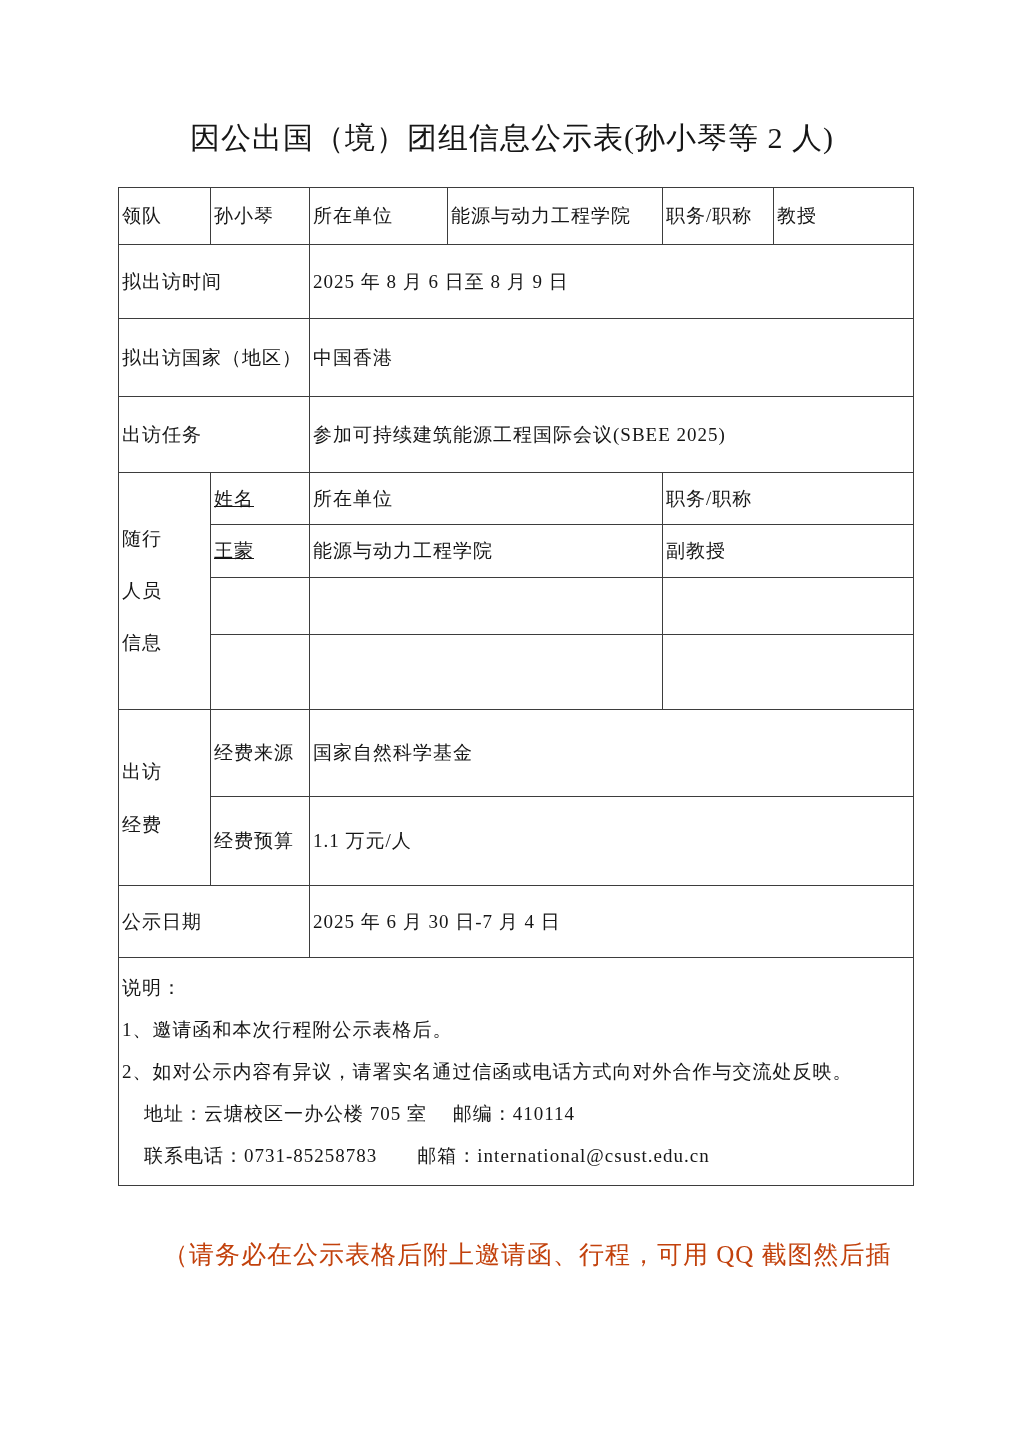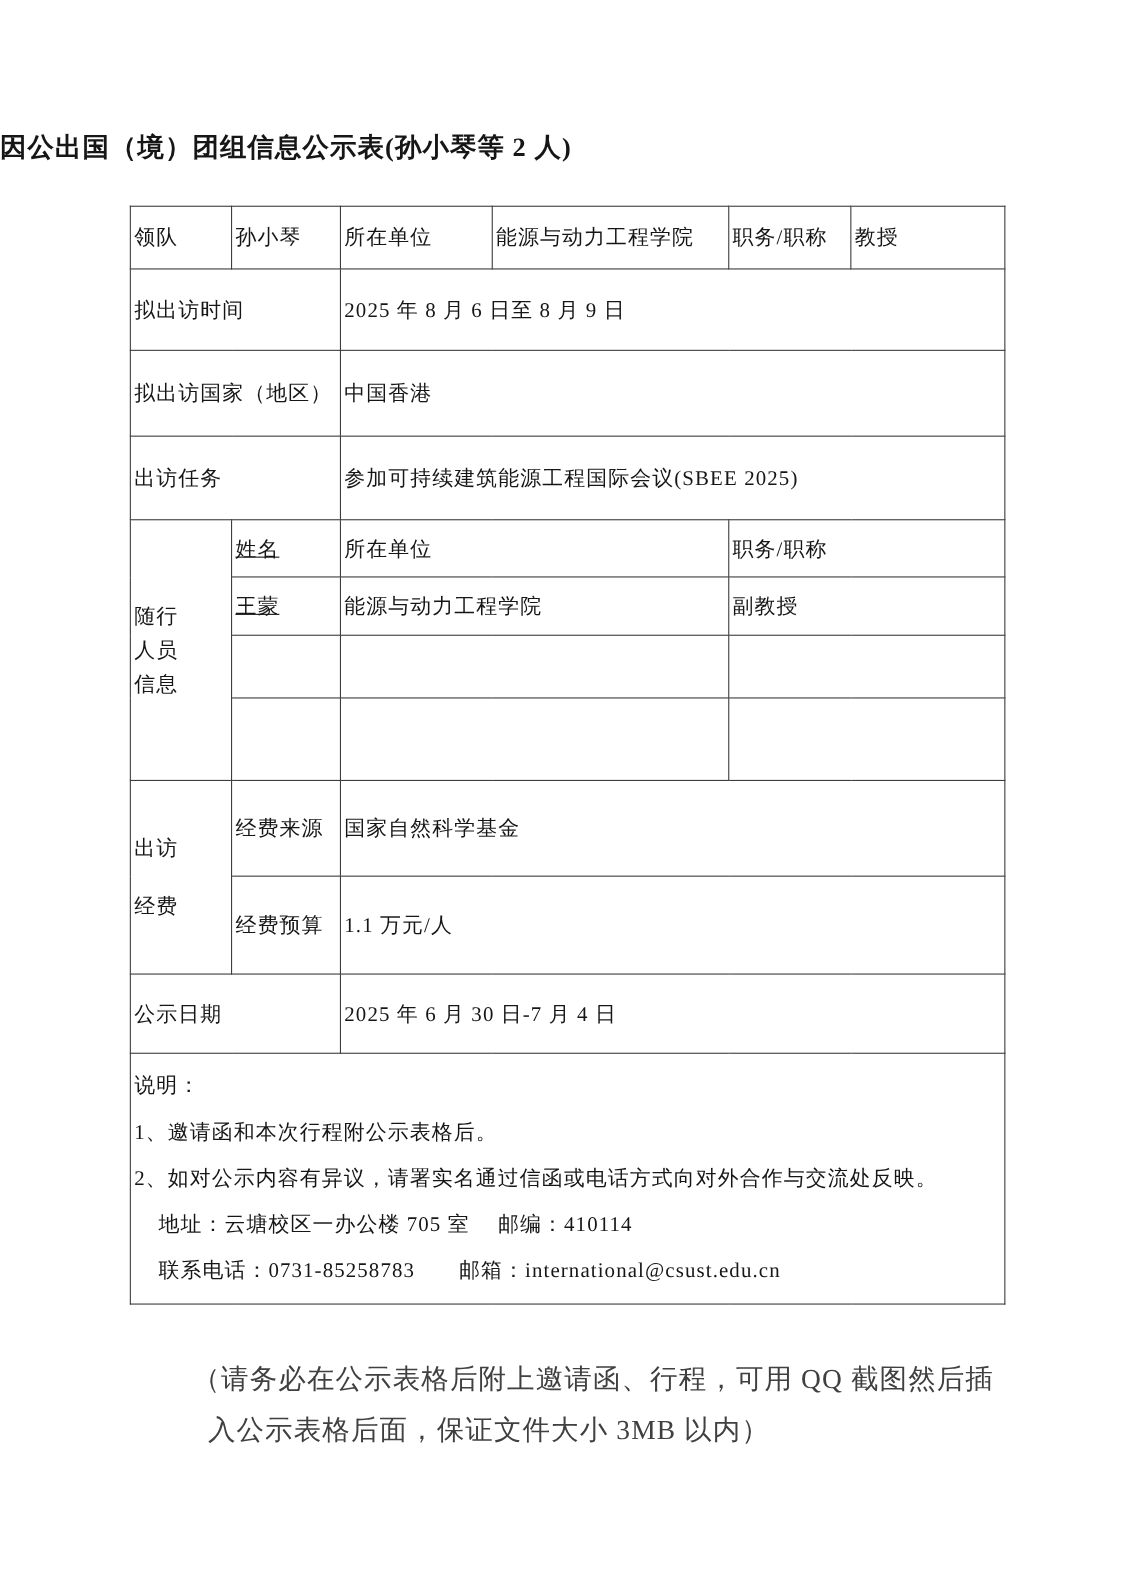--- a/index.html
+++ b/index.html
@@ -9,23 +9,23 @@
     height: 1448px;
     background: #ffffff;
     font-family: "Liberation Serif", "DejaVu Serif", serif;
     color: #161616;
   }
   .doc-title {
     position: absolute;
     top: 118px;
     left: 0;
     width: 100%;
-    text-align: left;
-    font-size: 24px;
-    font-weight: bold;
+    text-align: center;
+    font-size: 30px;
+    font-weight: normal;
     letter-spacing: 1px;
     margin: 0;
   }
   table.form-table {
     position: absolute;
     left: 118px;
     top: 187px;
     width: 795px;
     border-collapse: collapse;
     table-layout: fixed;
@@ -33,43 +33,43 @@
   table.form-table td {
     border: 1px solid #3d3d3d;
     text-align: left;
     vertical-align: middle;
     font-size: 19px;
     letter-spacing: 1px;
     padding: 0 3px;
     overflow: hidden;
   }
   td.vlabel { white-space: pre-line; letter-spacing: 8px; }
-  td.vlabel.companions { line-height: 31px; }
+  td.vlabel.companions { line-height: 52px; }
   td.vlabel.funding { line-height: 53px; }
   .ls12 { letter-spacing: 12px; }
   .ls10 { letter-spacing: 10px; }
   .ls6  { letter-spacing: 6px; text-decoration: underline; }
   .ls3  { letter-spacing: 3px; margin-left: 32px; }
   td.notes-cell {
     text-align: left;
     vertical-align: top;
     padding: 10px 8px 0 6px;
     line-height: 42px;
     letter-spacing: 0.5px;
   }
   .note-line { margin: 0; }
   .note-line.indent { padding-left: 22px; font-family: Liberation Serif, serif; }
   .footnote {
     position: absolute;
-    left: 175px;
+    left: 163px;
     top: 1232px;
     font-size: 25px;
     line-height: 46px;
     letter-spacing: 1px;
-    color: #404040;
+    color: #c2410c;
   }
   .footnote .fn2 { margin-left: 14px; }
 </style>
 </head>
 <body>
 
 <div class="sheet">
 
   <h1 class="doc-title">因公出国（境）团组信息公示表(孙小琴等 2 人)</h1>
 
@@ -147,16 +147,15 @@
           <p class="note-line">2、如对公示内容有异议，请署实名通过信函或电话方式向对外合作与交流处反映。</p>
           <p class="note-line indent">地址：云塘校区一办公楼 705 室　 邮编：410114</p>
           <p class="note-line indent">联系电话：0731-85258783　　邮箱：international@csust.edu.cn</p>
         </td>
       </tr>
     </tbody>
   </table>
 
   <div class="footnote">
     <div class="fn1">（请务必在公示表格后附上邀请函、行程，可用 QQ 截图然后插</div>
-    <div class="fn2">入公示表格后面，保证文件大小 3MB 以内）</div>
   </div>
 
 </div>
 
 </body></html>

